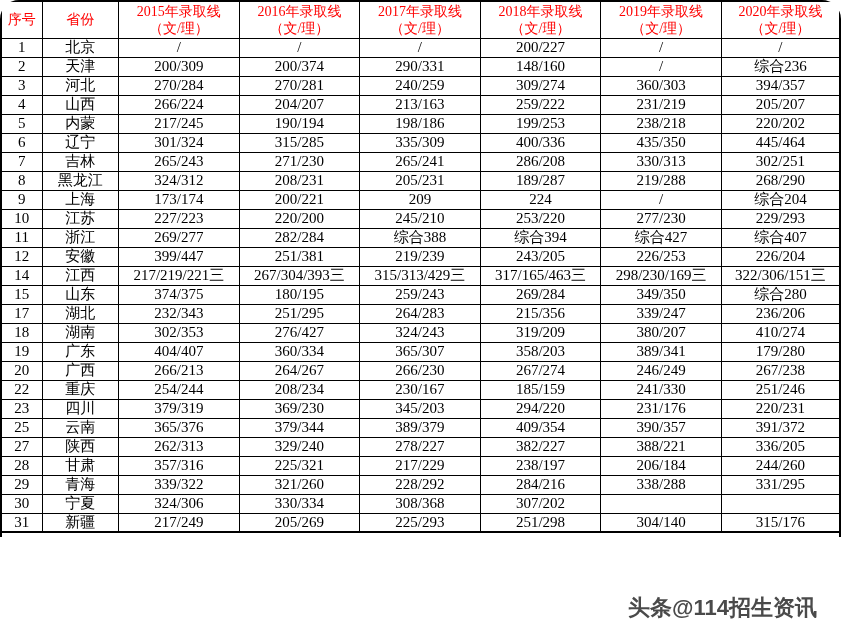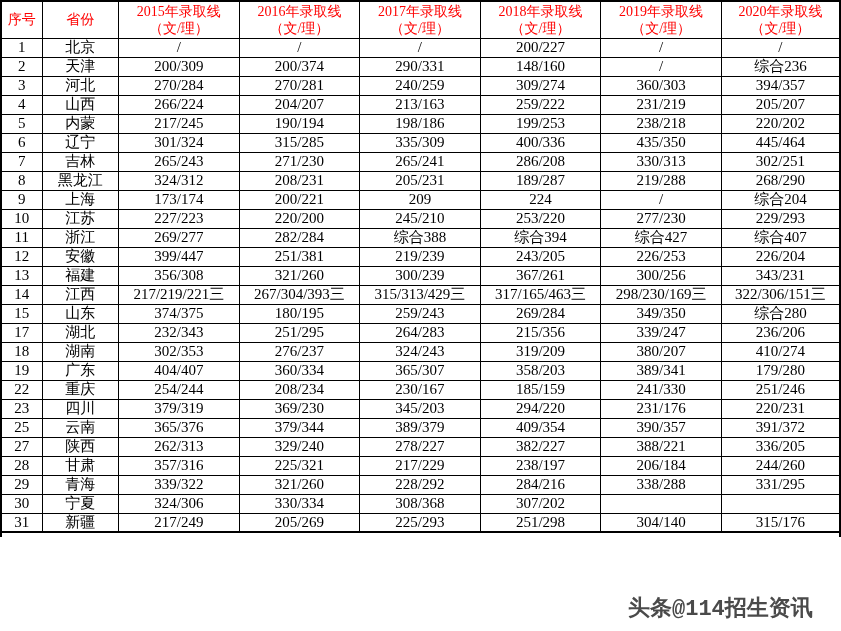--- a/index.html
+++ b/index.html
@@ -7,20 +7,21 @@
     padding: 0;
     background: #ffffff;
   }
   #screen {
     position: relative;
     width: 841px;
     height: 631px;
     background: #ffffff;
     overflow: hidden;
     font-family: "Liberation Serif", "DejaVu Serif", serif;
+    border-radius: 19px;
   }
   table.score-table {
     border-collapse: collapse;
     table-layout: fixed;
     width: 841px;
     border: 2px solid #000000;
   }
   table.score-table th,
   table.score-table td {
     border: 1px solid #000000;
@@ -54,21 +55,21 @@
   .bottom-sliver {
     width: 837px;
     height: 4px;
     border-left: 2px solid #000000;
     border-right: 2px solid #000000;
   }
   .watermark {
     position: absolute;
     left: 628px;
     top: 593px;
-    font-family: Liberation Mono, monospace;
+    font-family: Liberation Sans, sans-serif;
     font-size: 22px;
     font-weight: bold;
     letter-spacing: 0px;
     color: #4a4a4a;
     text-shadow: 2px 2px 0 #ffffff, 1px 1px 0 #ffffff;
     white-space: nowrap;
     pointer-events: none;
   }
 </style>
 </head>
@@ -233,30 +234,20 @@
           <td>12</td>
           <td>安徽</td>
           <td>399/447</td>
           <td>251/381</td>
           <td>219/239</td>
           <td>243/205</td>
           <td>226/253</td>
           <td>226/204</td>
         </tr>
         <tr>
-          <td>13</td>
-          <td>福建</td>
-          <td>356/308</td>
-          <td>321/260</td>
-          <td>300/239</td>
-          <td>367/261</td>
-          <td>300/256</td>
-          <td>343/231</td>
-        </tr>
-        <tr>
           <td>14</td>
           <td>江西</td>
           <td>217/219/221三</td>
           <td>267/304/393三</td>
           <td>315/313/429三</td>
           <td>317/165/463三</td>
           <td>298/230/169三</td>
           <td>322/306/151三</td>
         </tr>
         <tr>
@@ -276,37 +267,47 @@
           <td>251/295</td>
           <td>264/283</td>
           <td>215/356</td>
           <td>339/247</td>
           <td>236/206</td>
         </tr>
         <tr>
           <td>18</td>
           <td>湖南</td>
           <td>302/353</td>
-          <td>276/237</td>
+          <td>276/427</td>
           <td>324/243</td>
           <td>319/209</td>
           <td>380/207</td>
           <td>410/274</td>
         </tr>
         <tr>
           <td>19</td>
           <td>广东</td>
           <td>404/407</td>
           <td>360/334</td>
           <td>365/307</td>
           <td>358/203</td>
           <td>389/341</td>
           <td>179/280</td>
         </tr>
         <tr>
+          <td>20</td>
+          <td>广西</td>
+          <td>266/213</td>
+          <td>264/267</td>
+          <td>266/230</td>
+          <td>267/274</td>
+          <td>246/249</td>
+          <td>267/238</td>
+        </tr>
+        <tr>
           <td>22</td>
           <td>重庆</td>
           <td>254/244</td>
           <td>208/234</td>
           <td>230/167</td>
           <td>185/159</td>
           <td>241/330</td>
           <td>251/246</td>
         </tr>
         <tr>

